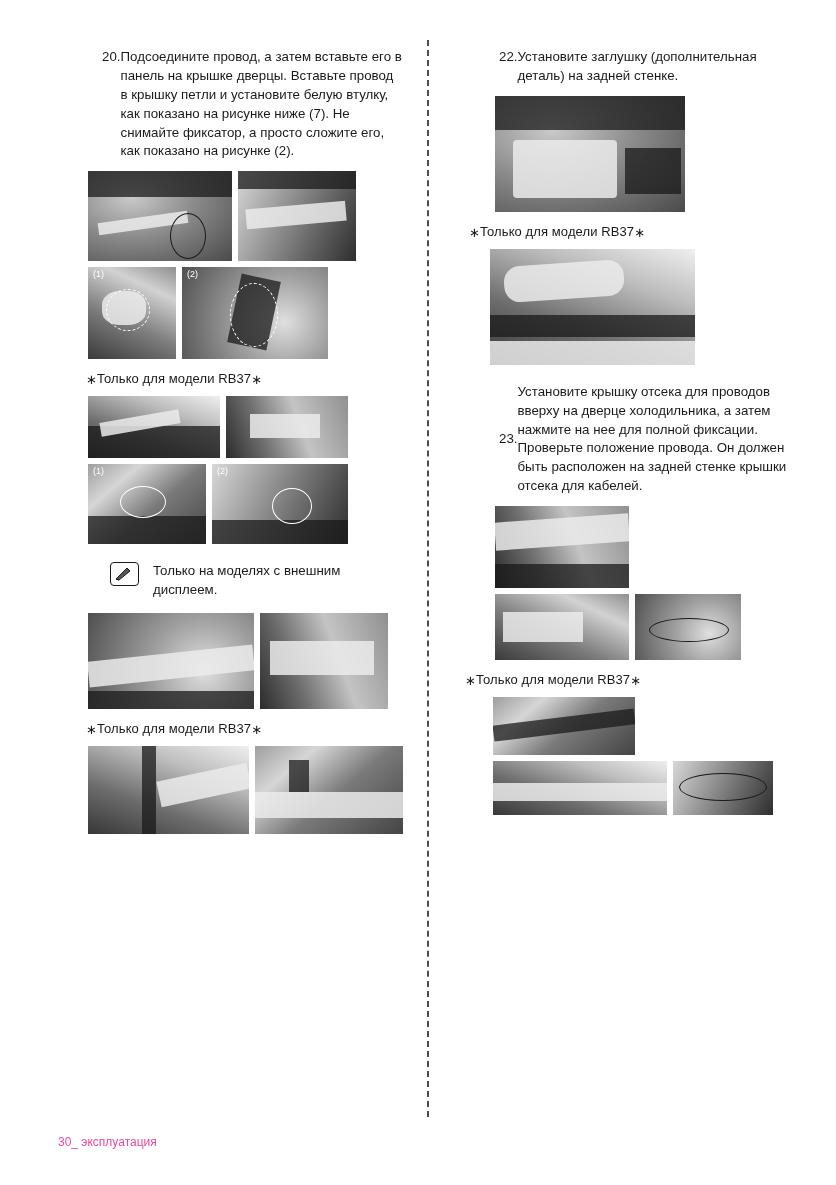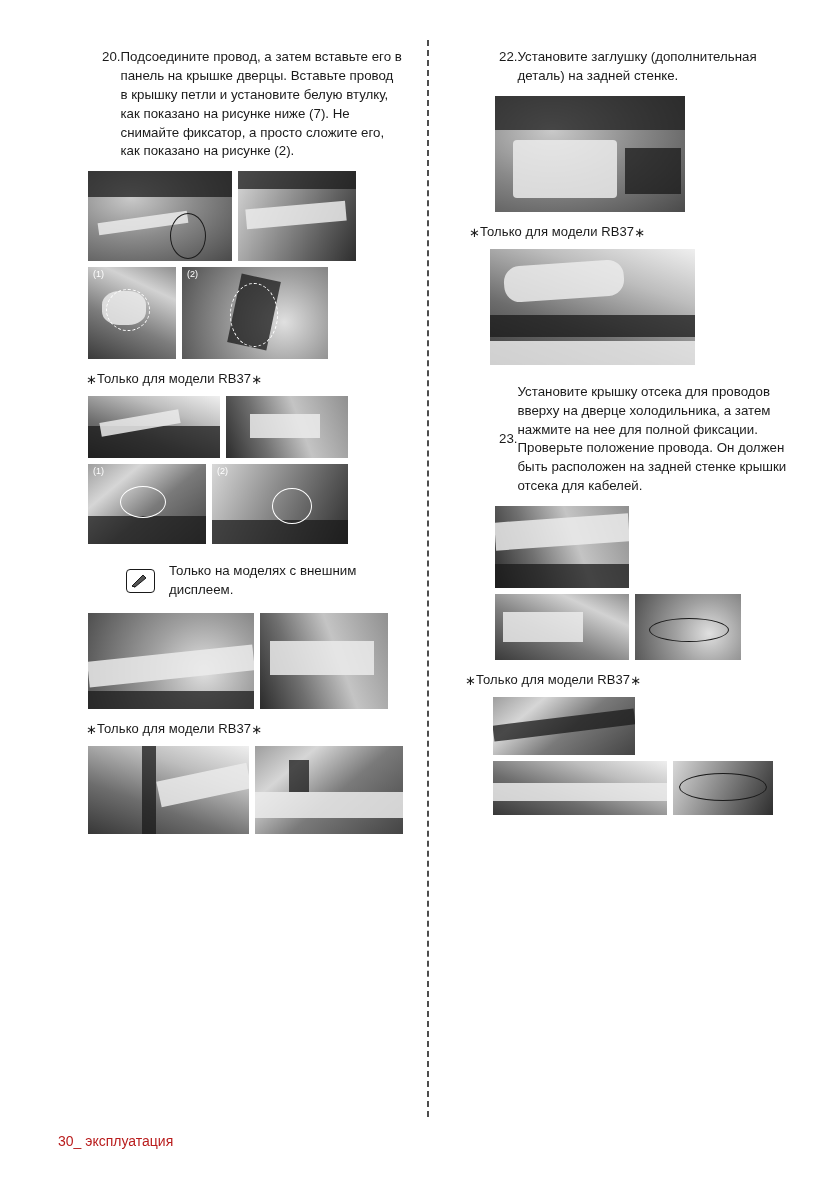--- a/index.html
+++ b/index.html
@@ -61,22 +61,22 @@
     letter-spacing: 0.1px;
   }
   .note-model .ast {
     font-size: 13px;
     position: relative;
     top: 1px;
   }
   
   .icon-note {
     display: flex;
-    align-items: center;
-    margin: 18px 0 14px 36px;
+    align-items: flex-start;
+    margin: 18px 0 14px 20px;
     font-size: 13.3px;
     line-height: 1.38;
     padding-left: 32px;
   }
   .note-icon {
     flex: 0 0 auto;
     width: 27px;
     height: 22px;
     border: 1.6px solid #1a1a1a;
     border-radius: 4px;
@@ -119,22 +119,22 @@
     border-radius: 50%;
     z-index: 4;
   }
   .ellipse.dark {
     border-color: #1a1a1a;
   }
   .footer {
     position: absolute;
     left: 58px;
     bottom: 36px;
-    font-size: 14px;
-    color: #b91c1c;
+    font-size: 12px;
+    color: #ec4899;
     margin-top: 31px;
   }
   
   .g1 { background:
       radial-gradient(ellipse at 30% 30%, #c9c9c9 0%, #8a8a8a 45%, #4a4a4a 100%),
       linear-gradient(160deg, #b5b5b5, #3c3c3c); }
   .g2 { background:
       linear-gradient(115deg, #d8d8d8 0%, #9b9b9b 35%, #5f5f5f 70%, #2e2e2e 100%); }
   .g3 { background:
       linear-gradient(25deg, #3a3a3a 0%, #7d7d7d 40%, #d2d2d2 75%, #8f8f8f 100%); }

